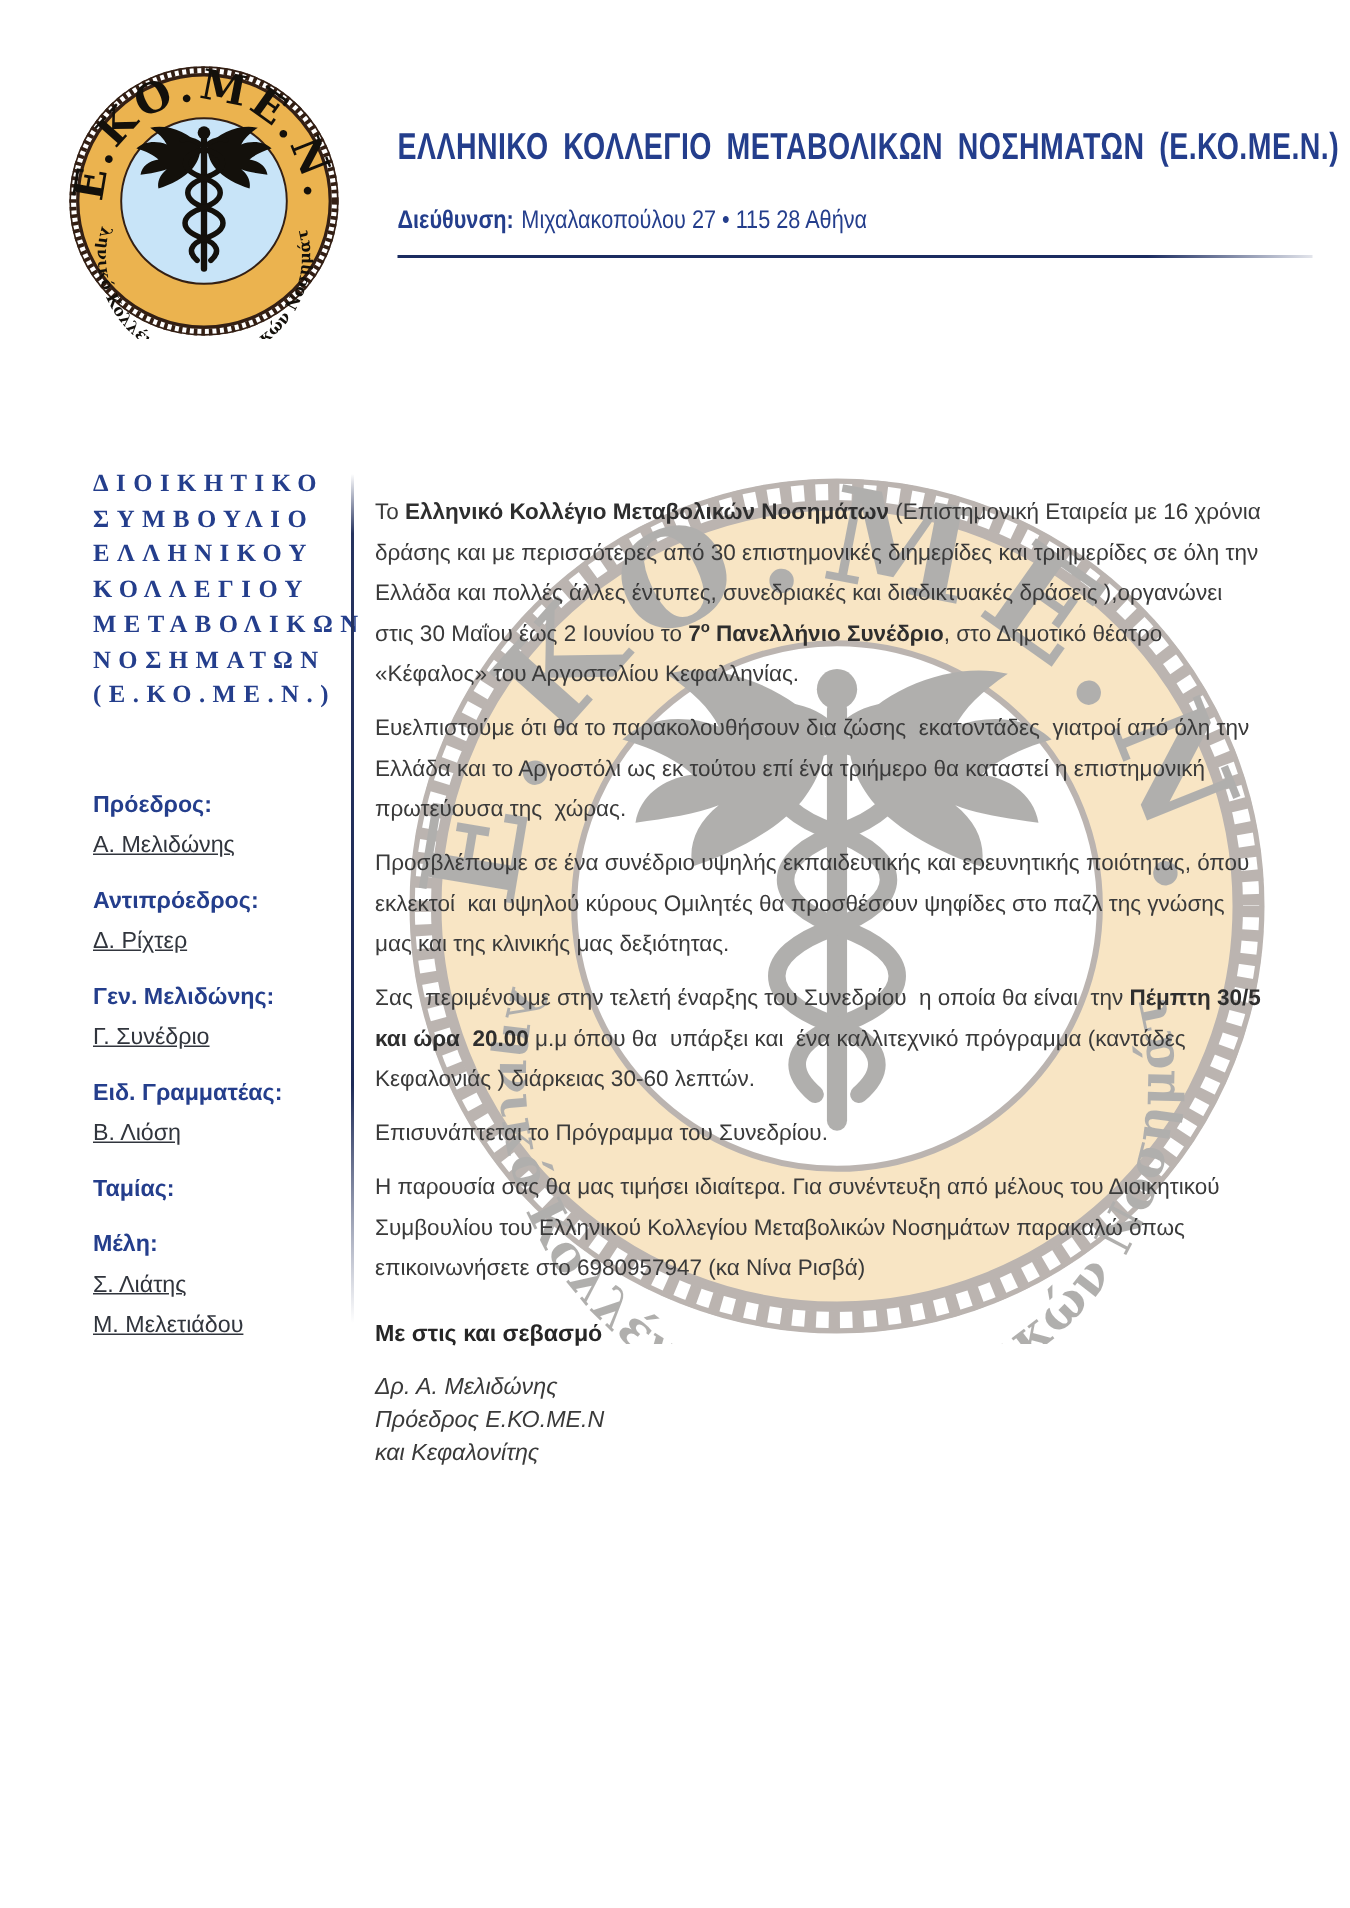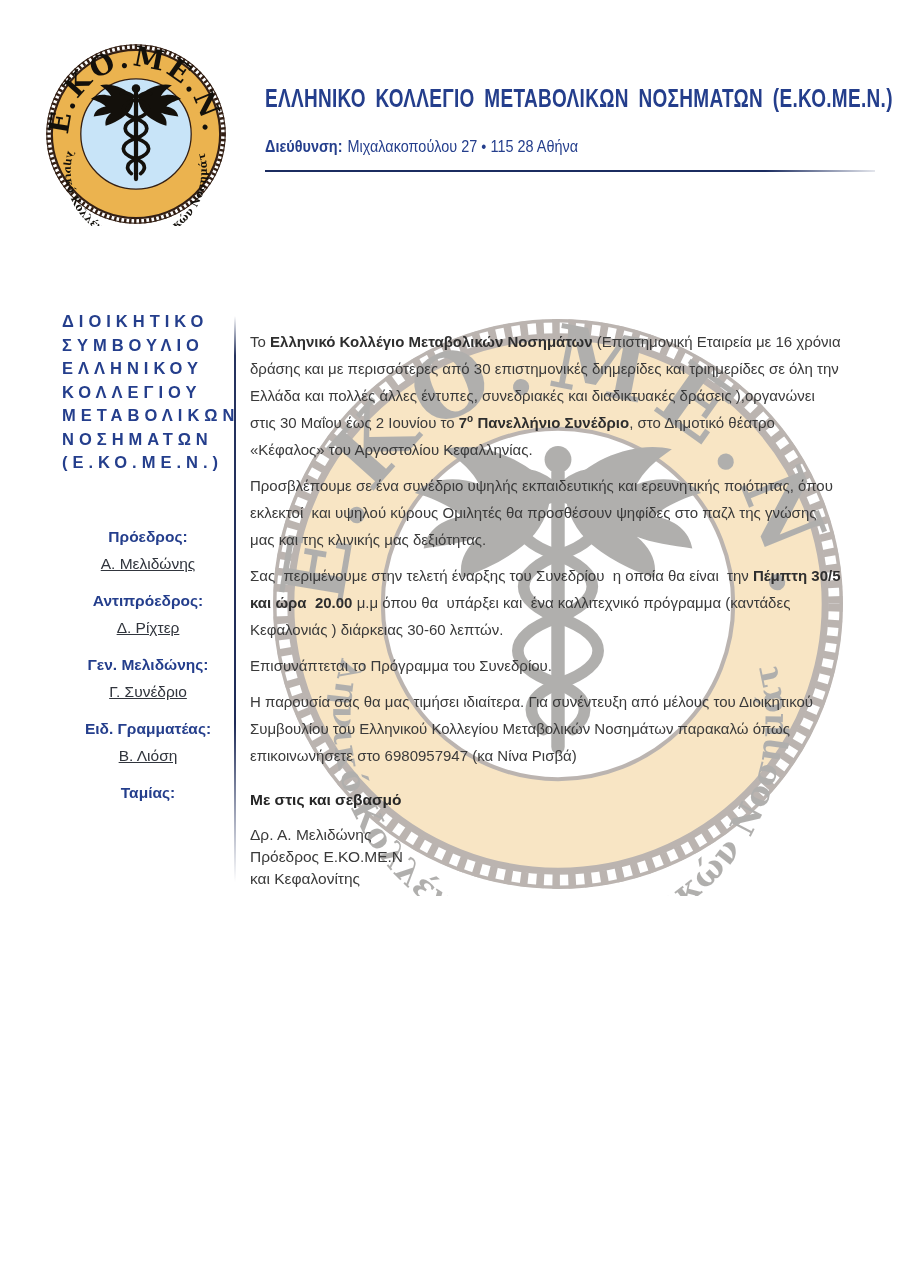--- a/index.html
+++ b/index.html
@@ -37,41 +37,41 @@
   
   .watermark{
     position:absolute;left:266px;top:312px;width:584px;height:584px;
     opacity:0.33;--logo-inner:#ffffff;pointer-events:none;z-index:0;
   }
   .watermark svg{width:100%;height:100%;display:block;}
   
   .sidebar{position:absolute;left:62px;top:310px;width:172px;z-index:1;}
   .sb-line{
     font-size:16.5px;font-weight:bold;letter-spacing:5px;
-    color:var(--accent);line-height:23.5px;white-space:nowrap;
+    color:var(--accent);line-height:23.5px;white-space:nowrap;font-family:Liberation Serif, serif;
   }
-  .sb-roles{margin-top:49px;text-align:center;}
+  .sb-roles{margin-top:49px;}
   .role-group{margin-bottom:11px;}
   .role-label{font-size:15.5px;font-weight:bold;color:var(--accent);line-height:26px;}
   .role-name{font-size:15.5px;color:#31353d;line-height:27px;text-decoration:underline;}
   .vrule{
     position:absolute;left:234px;top:316px;width:2px;height:566px;z-index:1;
     background:linear-gradient(180deg,rgba(31,45,95,0) 0%,#26335f 7%,#1e2b58 72%,rgba(31,45,95,0) 100%);
   }
   
   .letter{position:absolute;left:250px;top:328px;width:591px;z-index:1;}
   .para{
     font-size:15px;line-height:27px;color:#3a3a3a;
     margin:0 0 9px 0;white-space:pre-wrap;
   }
   .para b{color:#2e2e2e;}
   .para sup{font-size:10px;line-height:0;vertical-align:super;}
   .closing{margin-top:22px;font-size:15.5px;font-weight:bold;color:#262626;}
   .signature{margin-top:15px;}
-  .sig-line{font-size:15.5px;color:#3a3a3a;line-height:22px;}
+  .sig-line{font-size:15.5px;font-style:italic;color:#3a3a3a;line-height:22px;}
   .defs-holder{position:absolute;width:0;height:0;overflow:hidden;}
 </style>
 </head>
 <body>
 
 <div class="page">
 
   <svg class="defs-holder" aria-hidden="true">
     <defs>
       <symbol id="ekomen-logo" viewBox="0 0 200 200">
@@ -141,27 +141,33 @@
           <div class="role-label">Γεν. Μελιδώνης:</div>
           <div class="role-name">Γ. Συνέδριο</div>
         </div>
         <div class="role-group">
           <div class="role-label">Ειδ. Γραμματέας:</div>
           <div class="role-name">Β. Λιόση</div>
         </div>
         <div class="role-group">
           <div class="role-label">Ταμίας:</div>
         </div>
+        <div class="role-group">
+          <div class="role-label">Μέλη:</div>
+          <div class="role-name">Σ. Λιάτης</div>
+          <div class="role-name">Μ. Μελετιάδου</div>
+        </div>
       </div>
   </aside>
   <div class="vrule"></div>
 
   <main class="letter">
     <div id="paragraphs">
         <p class="para"><span>Το </span><b>Ελληνικό Κολλέγιο Μεταβολικών Νοσημάτων</b><span> (Επιστημονική Εταιρεία με 16 χρόνια δράσης και με περισσότερες από 30 επιστημονικές διημερίδες και τριημερίδες σε όλη την Ελλάδα και πολλές άλλες έντυπες, συνεδριακές και διαδικτυακές δράσεις ),οργανώνει στις 30 Μαΐου έως 2 Ιουνίου το </span><b>7</b><sup><b>ο</b></sup><b> Πανελλήνιο Συνέδριο</b><span>, στο Δημοτικό θέατρο «Κέφαλος» του Αργοστολίου Κεφαλληνίας.</span></p>
+        <p class="para"><span>Ευελπιστούμε ότι θα το παρακολουθήσουν δια ζώσης  εκατοντάδες  γιατροί από όλη την Ελλάδα και το Αργοστόλι ως εκ τούτου επί ένα τριήμερο θα καταστεί η επιστημονική πρωτεύουσα της  χώρας.</span></p>
         <p class="para"><span>Προσβλέπουμε σε ένα συνέδριο υψηλής εκπαιδευτικής και ερευνητικής ποιότητας, όπου εκλεκτοί  και υψηλού κύρους Ομιλητές θα προσθέσουν ψηφίδες στο παζλ της γνώσης μας και της κλινικής μας δεξιότητας.</span></p>
         <p class="para"><span>Σας  περιμένουμε στην τελετή έναρξης του Συνεδρίου  η οποία θα είναι  την </span><b>Πέμπτη 30/5 και ώρα  20.00</b><span> μ.μ όπου θα  υπάρξει και  ένα καλλιτεχνικό πρόγραμμα (καντάδες Κεφαλονιάς ) διάρκειας 30-60 λεπτών.</span></p>
         <p class="para"><span>Επισυνάπτεται το Πρόγραμμα του Συνεδρίου.</span></p>
         <p class="para"><span>Η παρουσία σας θα μας τιμήσει ιδιαίτερα. Για συνέντευξη από μέλους του Διοικητικού Συμβουλίου του Ελληνικού Κολλεγίου Μεταβολικών Νοσημάτων παρακαλώ όπως επικοινωνήσετε στο 6980957947 (κα Νίνα Ρισβά)</span></p>
       </div>
     <div class="closing">Με στις και σεβασμό</div>
     <div id="signature" class="signature">
         <div class="sig-line">Δρ. Α. Μελιδώνης</div>
         <div class="sig-line">Πρόεδρος Ε.ΚΟ.ΜΕ.Ν</div>
         <div class="sig-line">και Κεφαλονίτης</div>

